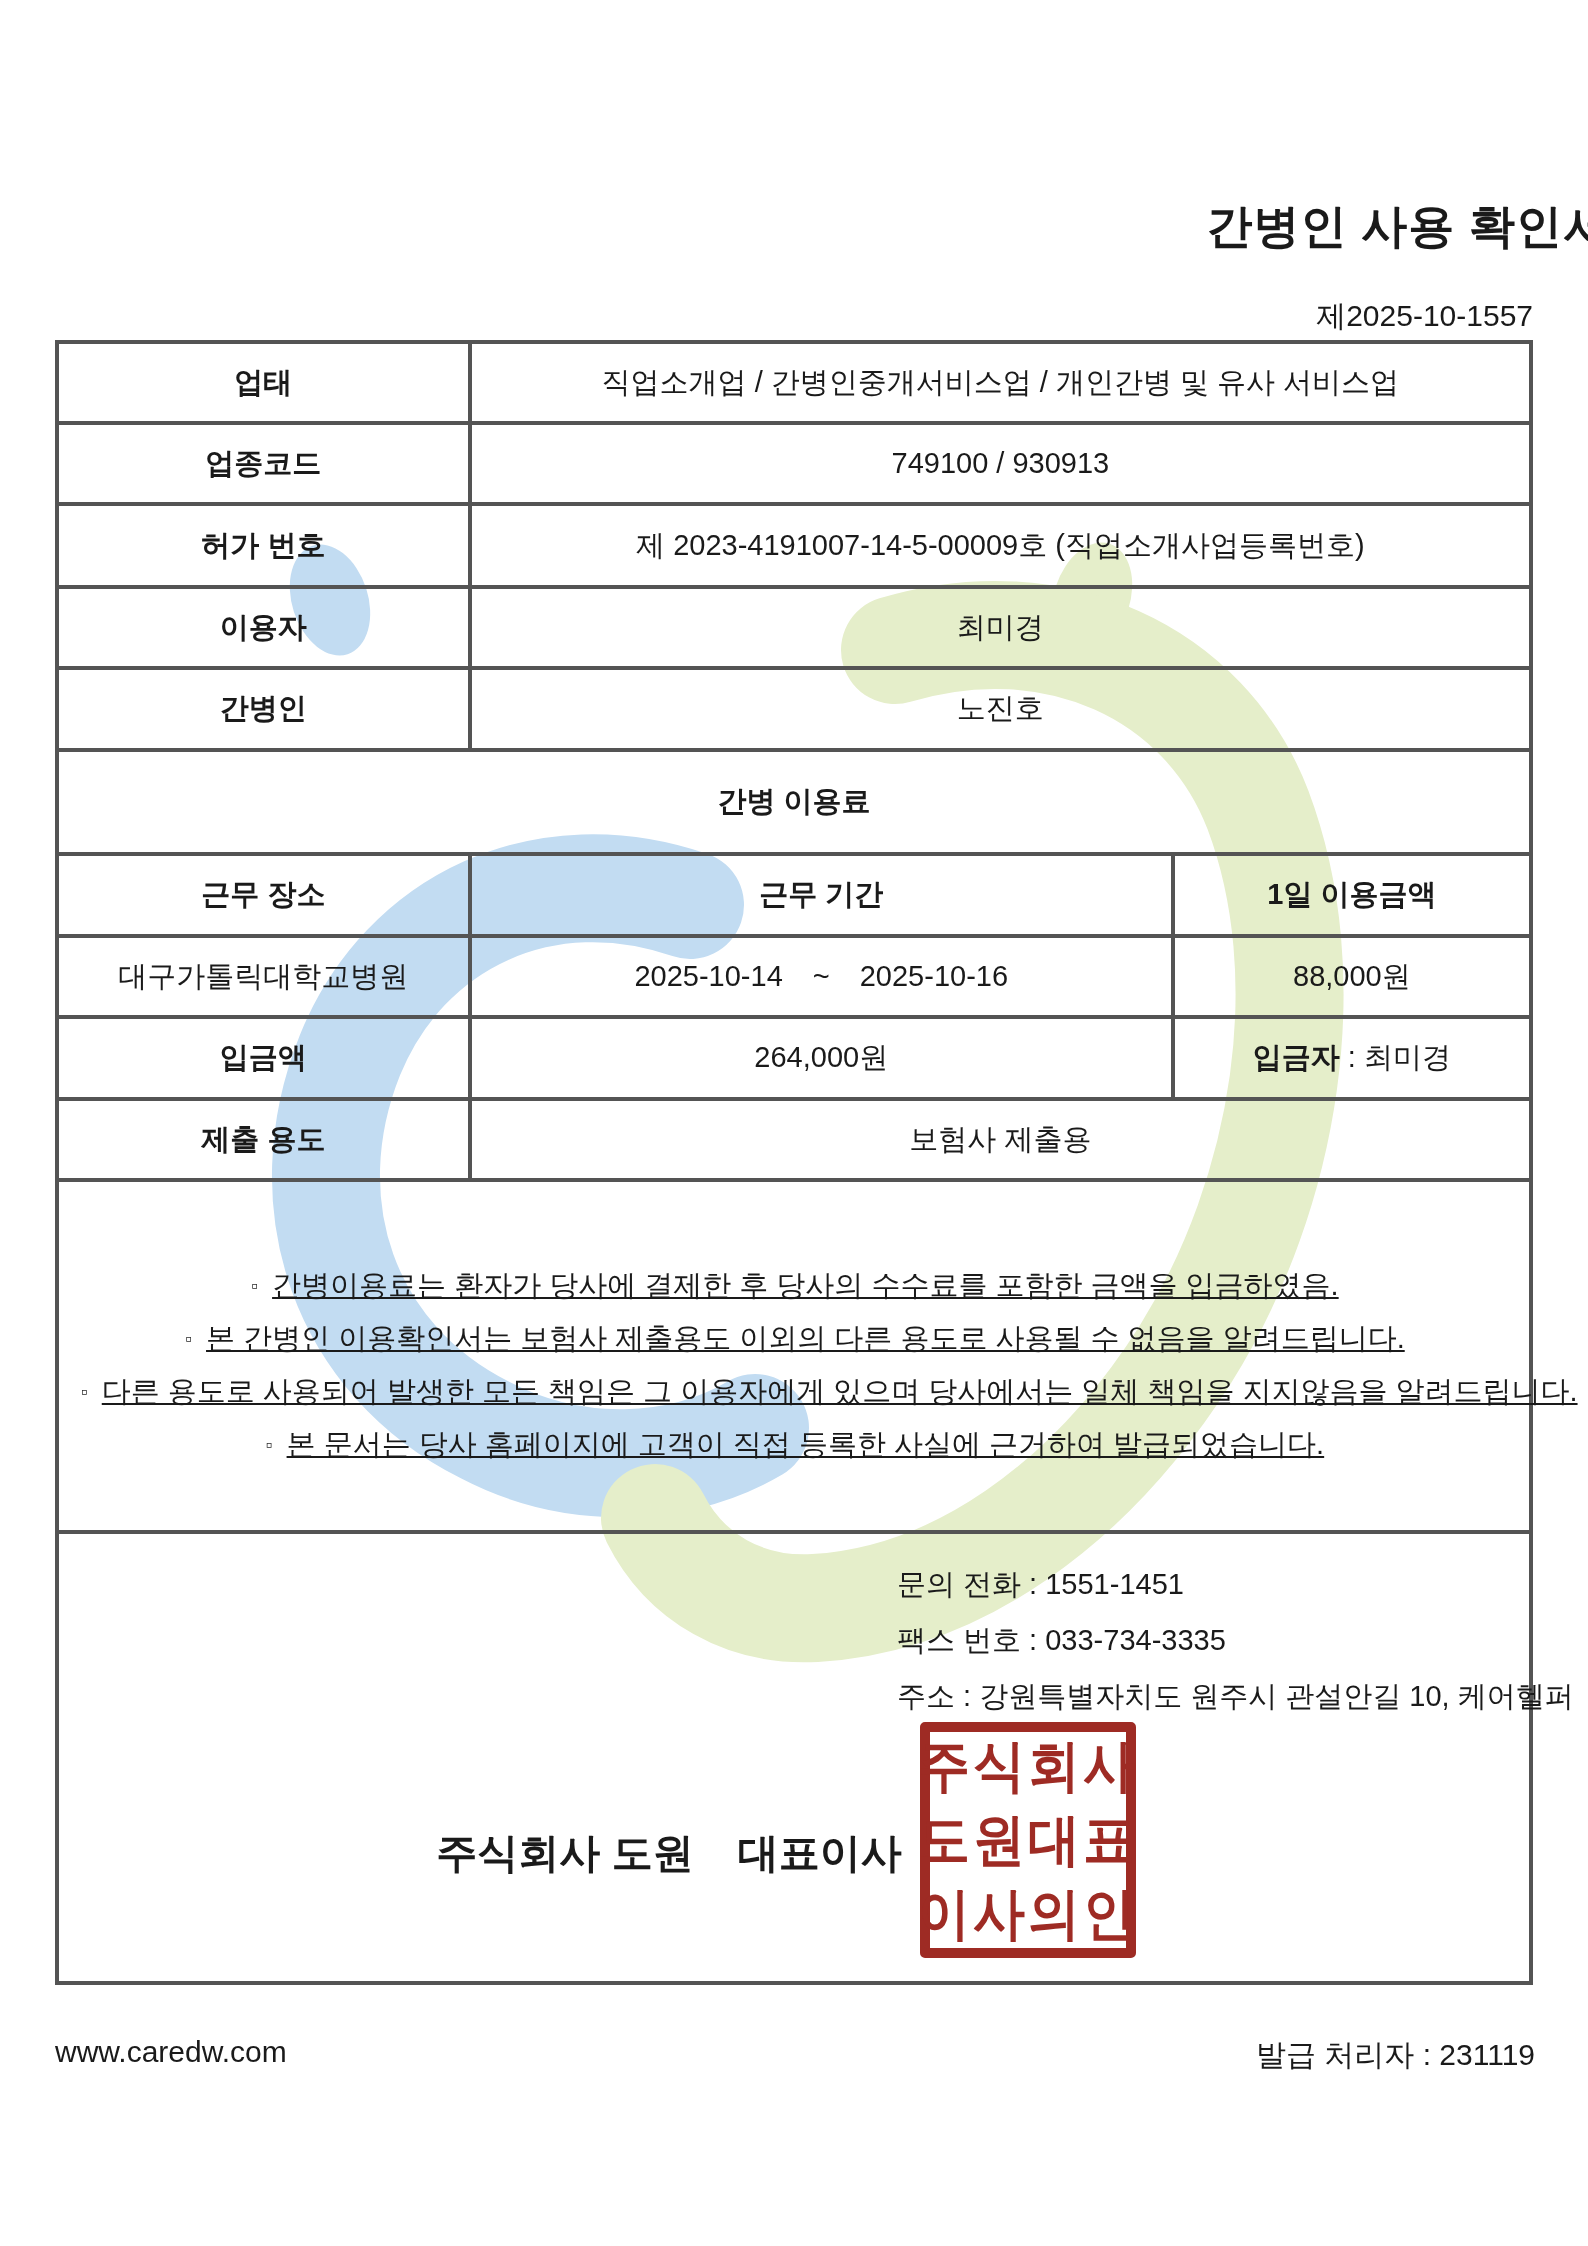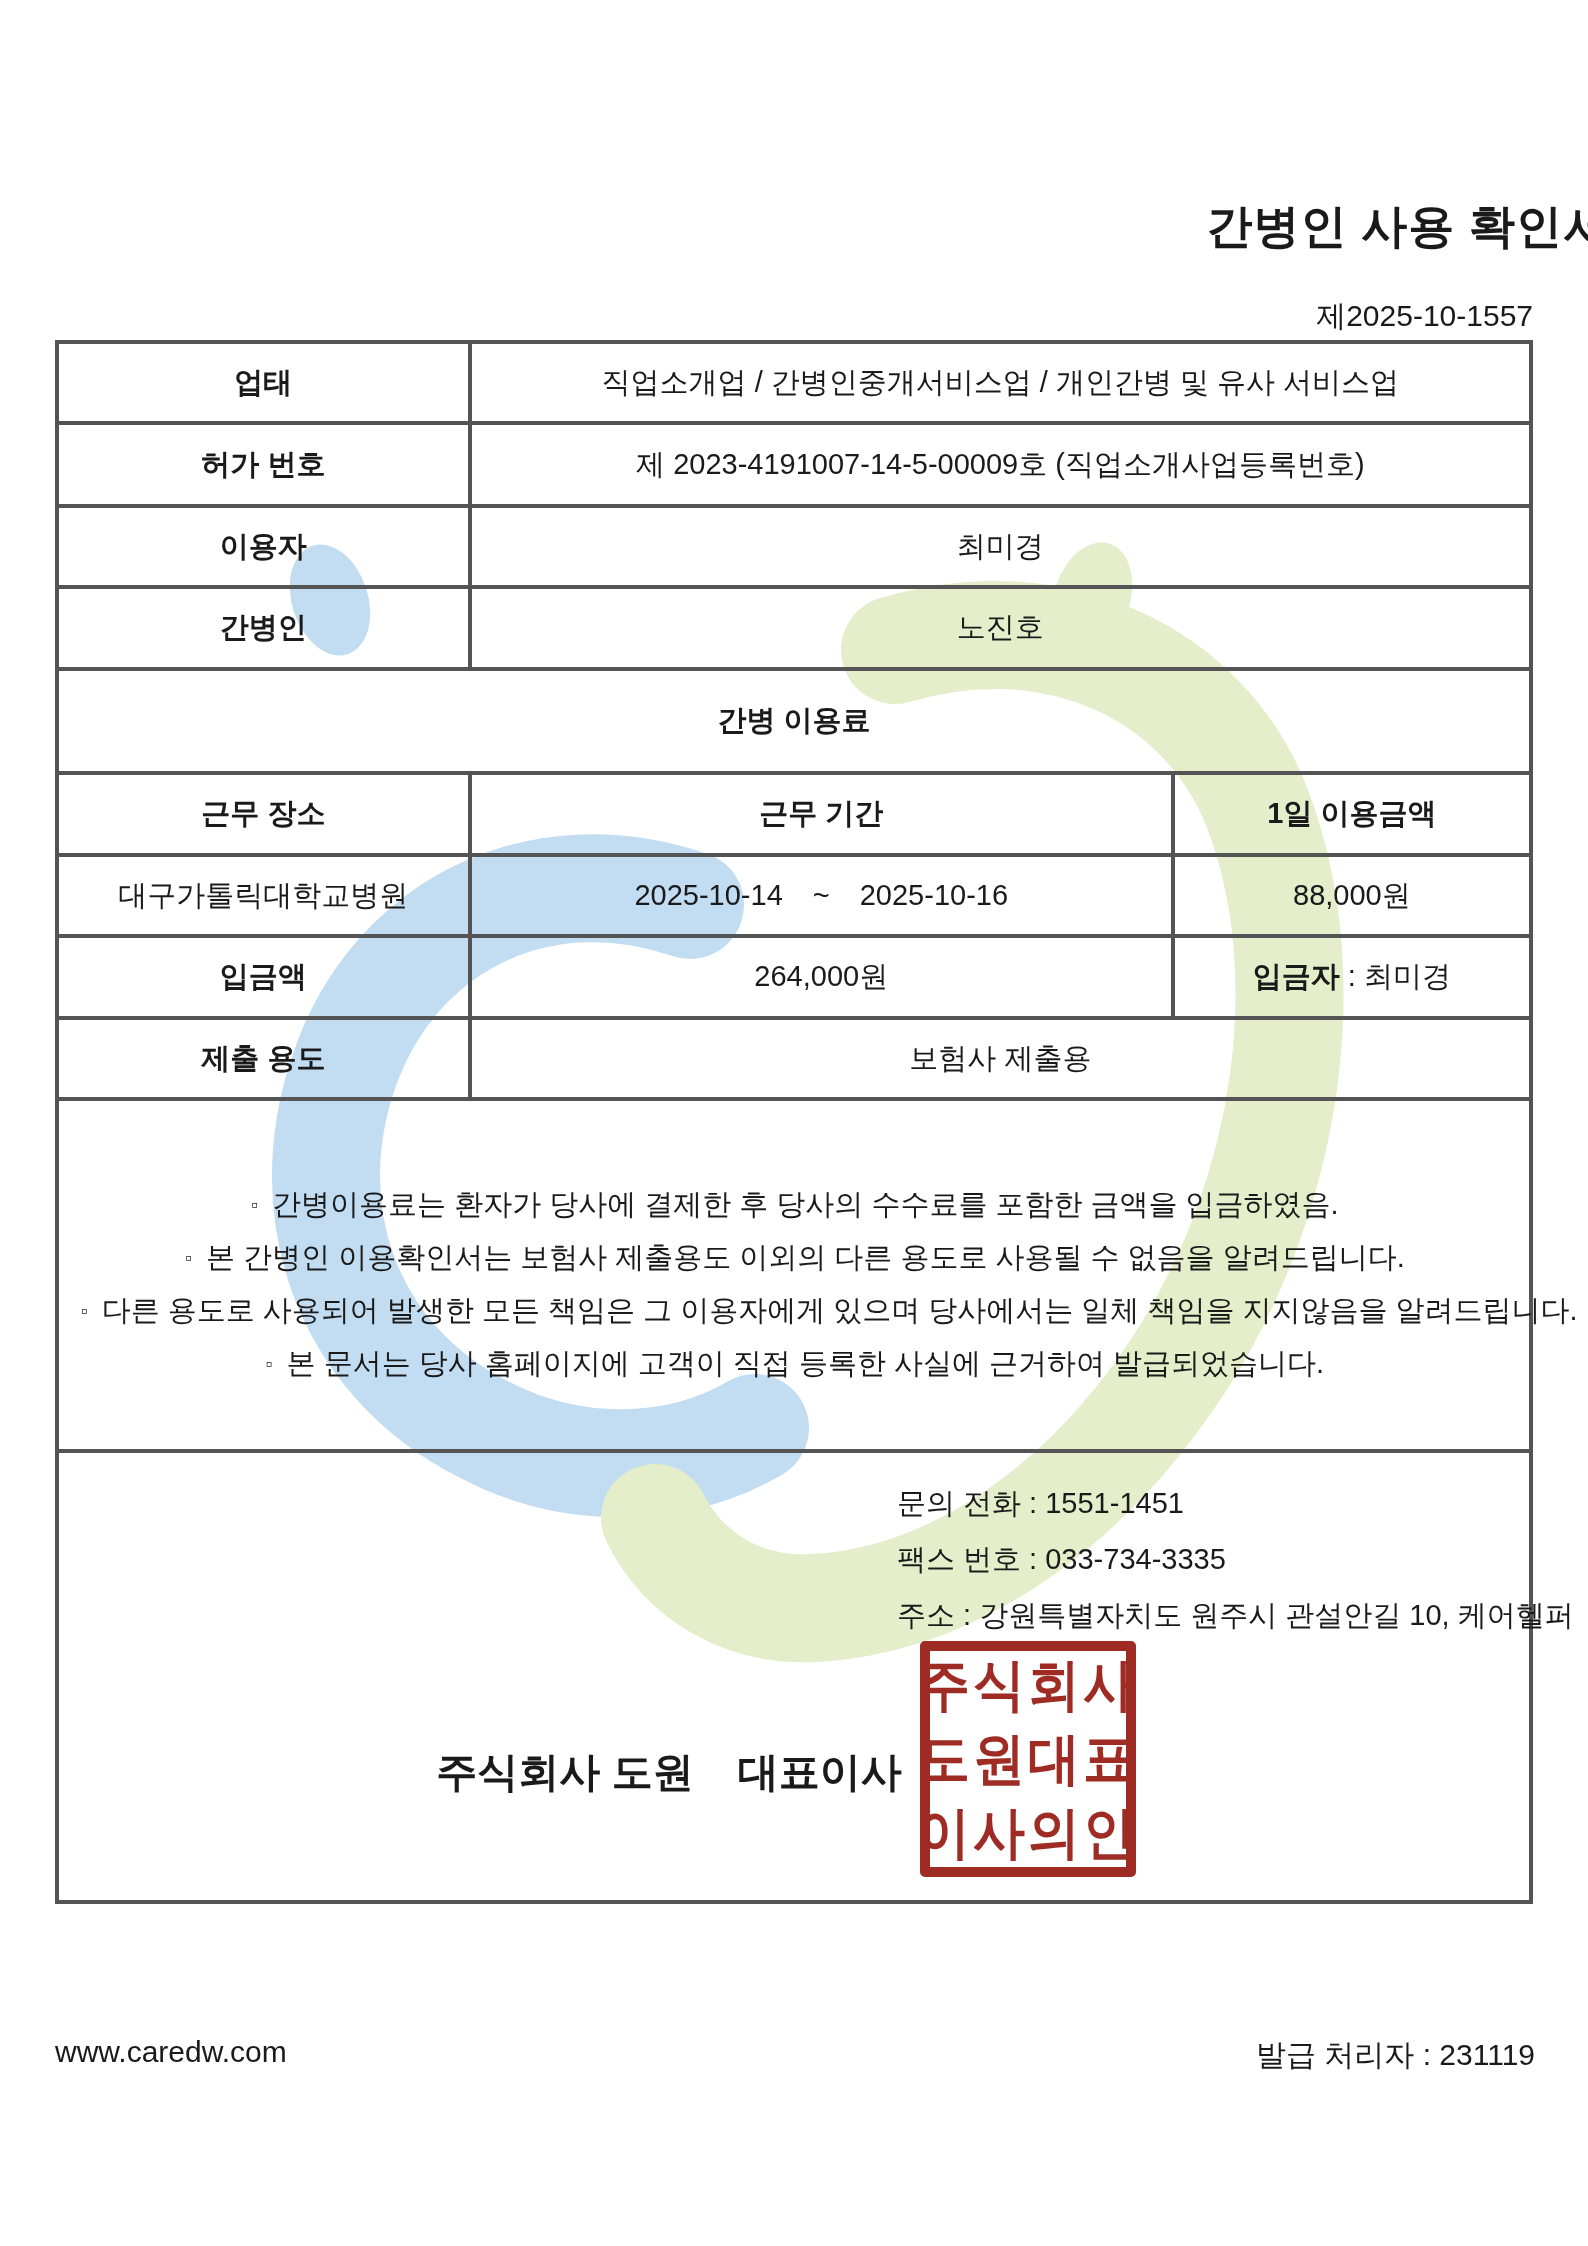--- a/index.html
+++ b/index.html
@@ -32,21 +32,21 @@
     border:4px solid #545454;
     text-align:center;vertical-align:middle;
     font-size:29px;padding:0;background:transparent;
   }
   .lbl{font-weight:bold;}
   td.section-title{font-size:41px;font-weight:bold;height:100px;}
   .h77{height:77px;} .h78{height:78px;} .h79{height:79px;}
   .period-sep{display:inline-block;margin:0 30px;}
   
   td.notes-cell{height:348px;vertical-align:middle;text-align:left;}
-  .notes{padding:18px 20px 0 20px;}
+  .notes{padding:18px 20px 0 20px;text-decoration:underline;}
   .note-line{font-size:29px;line-height:53px;white-space:nowrap;}
   .note-bullet{display:inline-block;font-size:19px;vertical-align:3px;margin:0 14px 0 2px;color:#2a2a2a;}
   
   td.bottom-cell{height:447px;position:relative;padding:0;}
   .contact{
     position:absolute;left:838px;top:22px;text-align:left;
     font-size:29px;line-height:56px;white-space:nowrap;
   }
   .signature{
     position:absolute;left:300px;top:292px;width:620px;
@@ -86,20 +86,24 @@
     <colgroup>
       <col style="width:28%">
         <col style="width:22.5%">
         <col style="width:25.2%">
         <col style="width:24.3%">
     </colgroup>
     <tbody>
       <tr>
         <td class="lbl h77">업태</td>
         <td colspan="3">직업소개업 / 간병인중개서비스업 / 개인간병 및 유사 서비스업</td>
+      </tr>
+      <tr>
+        <td class="lbl h77">업종코드</td>
+        <td colspan="3">749100 / 930913</td>
       </tr>
       <tr>
         <td class="lbl h79">허가 번호</td>
         <td colspan="3">제 2023-4191007-14-5-00009호 (직업소개사업등록번호)</td>
       </tr>
       <tr>
         <td class="lbl h77">이용자</td>
         <td colspan="3">최미경</td>
       </tr>
       <tr>

